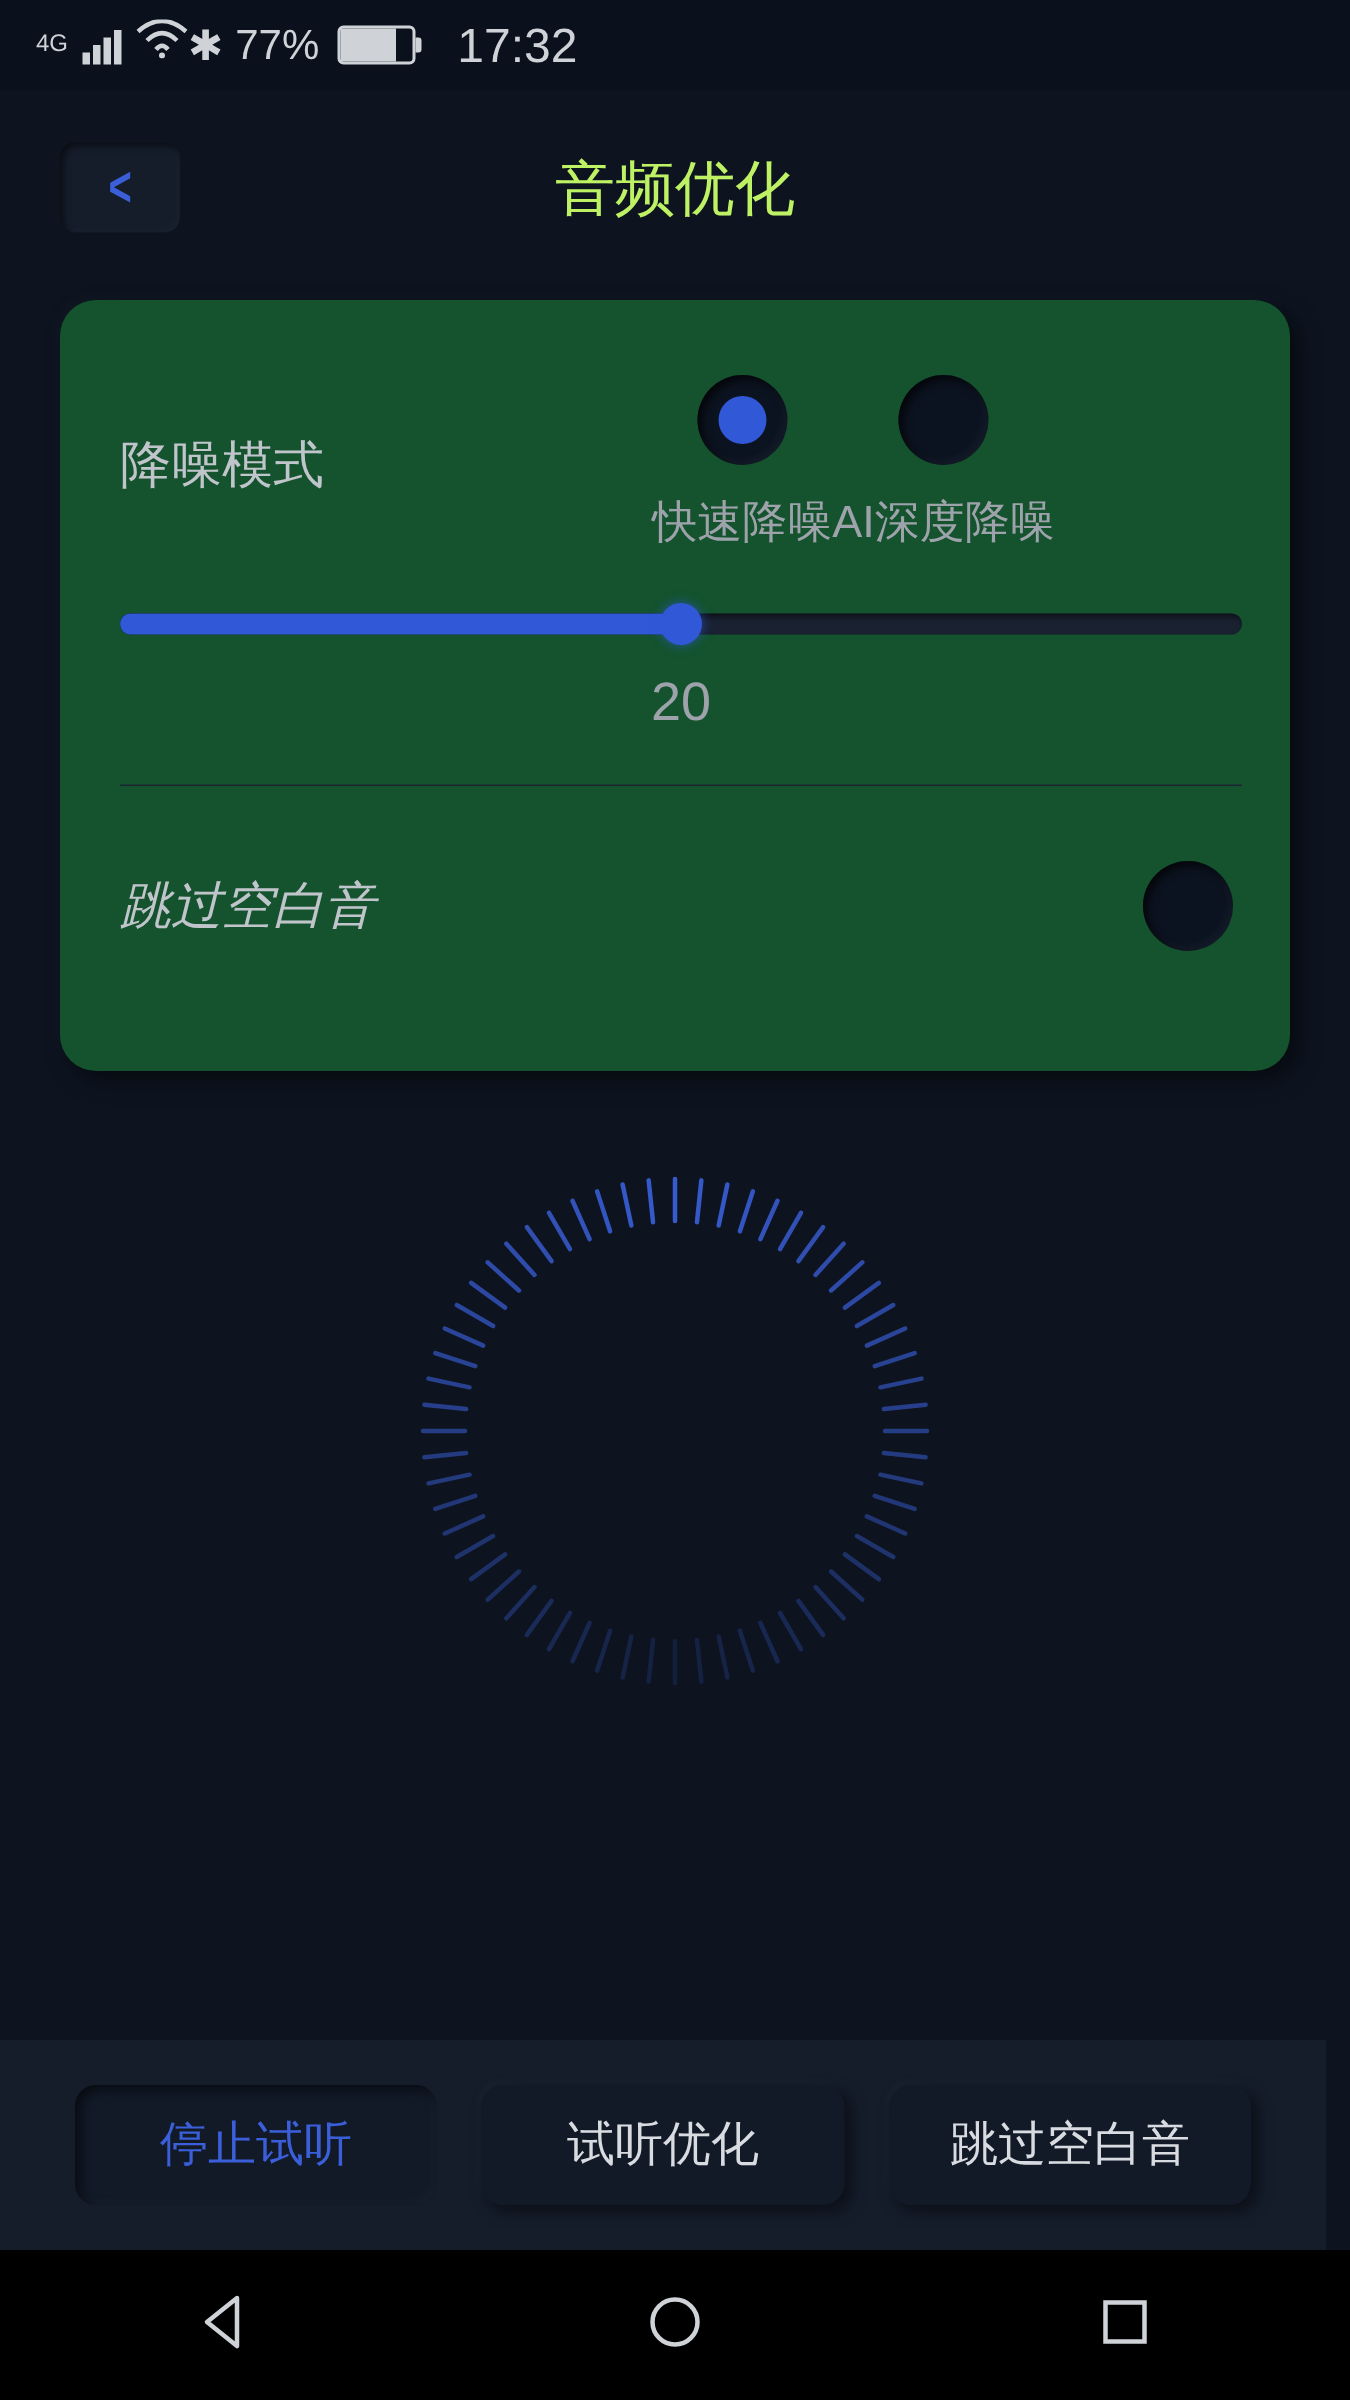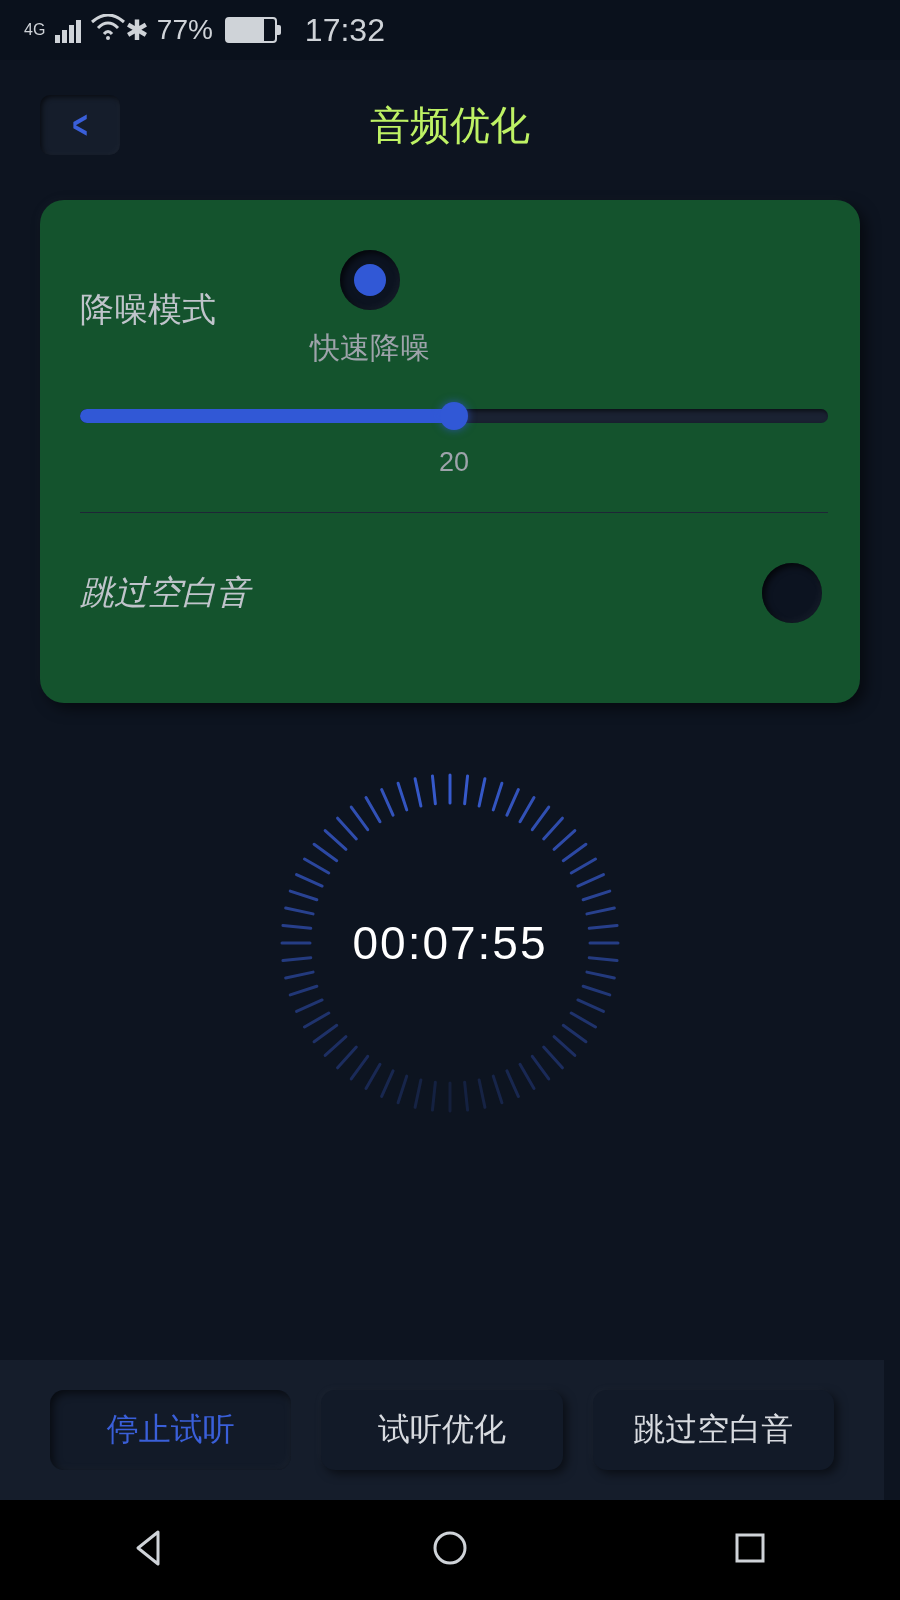--- a/index.html
+++ b/index.html
@@ -130,21 +130,21 @@
       margin-bottom: 36px;
     }
     .mode-label {
       font-size: 34px;
       color: #c0c4cb;
       width: 230px;
     }
     .radio-options {
       flex: 1;
       display: flex;
-      justify-content: space-between;
+      justify-content: center;
     }
     .radio-opt {
       display: flex;
       flex-direction: column;
       align-items: center;
       gap: 18px;
     }
     .radio-circle {
       width: 60px;
       height: 60px;
@@ -194,21 +194,21 @@
       top: 50%;
       transform: translate(-50%, -50%);
       width: 28px;
       height: 28px;
       background: #3158d6;
       border-radius: 50%;
       box-shadow: 0 0 8px rgba(49,88,214,0.7);
     }
     .slider-value {
       text-align: center;
-      font-size: 27px;
+      font-size: 36px;
       color: #9ea3ab;
       margin-top: 24px;
     }
     
     .divider {
       height: 1px;
       background: #1e2636;
       margin: 34px 0 50px 0;
     }
     
@@ -346,20 +346,24 @@
   <div class="header-title">音频优化</div>
 </div>
 
 <div class="card">
   <div class="mode-row">
     <div class="mode-label">降噪模式</div>
     <div class="radio-options">
       <div class="radio-opt">
         <div class="radio-circle selected"></div>
         <div class="radio-text">快速降噪</div>
+      </div>
+      <div class="radio-opt">
+        <div class="radio-circle"></div>
+        <div class="radio-text">AI深度降噪</div>
       </div>
     </div>
   </div>
 
   <div class="slider-wrap">
     <div class="slider-track">
       <div class="slider-fill"></div>
       <div class="slider-thumb"></div>
     </div>
   </div>
@@ -430,21 +434,20 @@
         <line x1="66.73762078750734" y1="97.71006467905377" x2="44.08514494500881" y2="81.25207761486453" class="tick" stroke="#3a5fd9" stroke-opacity="0.71"></line>
         <line x1="75.95972443316485" y1="86.3217151097598" x2="55.15166931979782" y2="67.58605813171177" class="tick" stroke="#3a5fd9" stroke-opacity="0.74"></line>
         <line x1="86.32171510975977" y1="75.95972443316488" x2="67.58605813171172" y2="55.15166931979786" class="tick" stroke="#3a5fd9" stroke-opacity="0.76"></line>
         <line x1="97.71006467905374" y1="66.73762078750737" x2="81.25207761486449" y2="44.085144945008835" class="tick" stroke="#3a5fd9" stroke-opacity="0.79"></line>
         <line x1="109.99999999999994" y1="58.756443470178624" x2="95.99999999999993" y2="34.50773216421436" class="tick" stroke="#3a5fd9" stroke-opacity="0.82"></line>
         <line x1="123.05686996938799" y1="52.103635930035864" x2="111.66824396326558" y2="26.524363116043048" class="tick" stroke="#3a5fd9" stroke-opacity="0.84"></line>
         <line x1="136.73762078750735" y1="46.85208771867852" x2="128.0851449450088" y2="20.222505262414217" class="tick" stroke="#3a5fd9" stroke-opacity="0.87"></line>
         <line x1="150.89236328551362" y1="43.05933589726723" x2="145.07083594261636" y2="15.671203076720673" class="tick" stroke="#3a5fd9" stroke-opacity="0.90"></line>
         <line x1="165.3660151425284" y1="40.76693464844175" x2="162.4392181710341" y2="12.920321578130086" class="tick" stroke="#3a5fd9" stroke-opacity="0.92"></line>
       </svg>
-    <div class="timer-text">00:07:55</div>
   </div>
 </div>
 
 <div class="bottom-bar">
   <div class="action-btn primary">
     <span>停止试听</span>
   </div>
   <div class="action-btn">
     <span>试听优化</span>
   </div>

